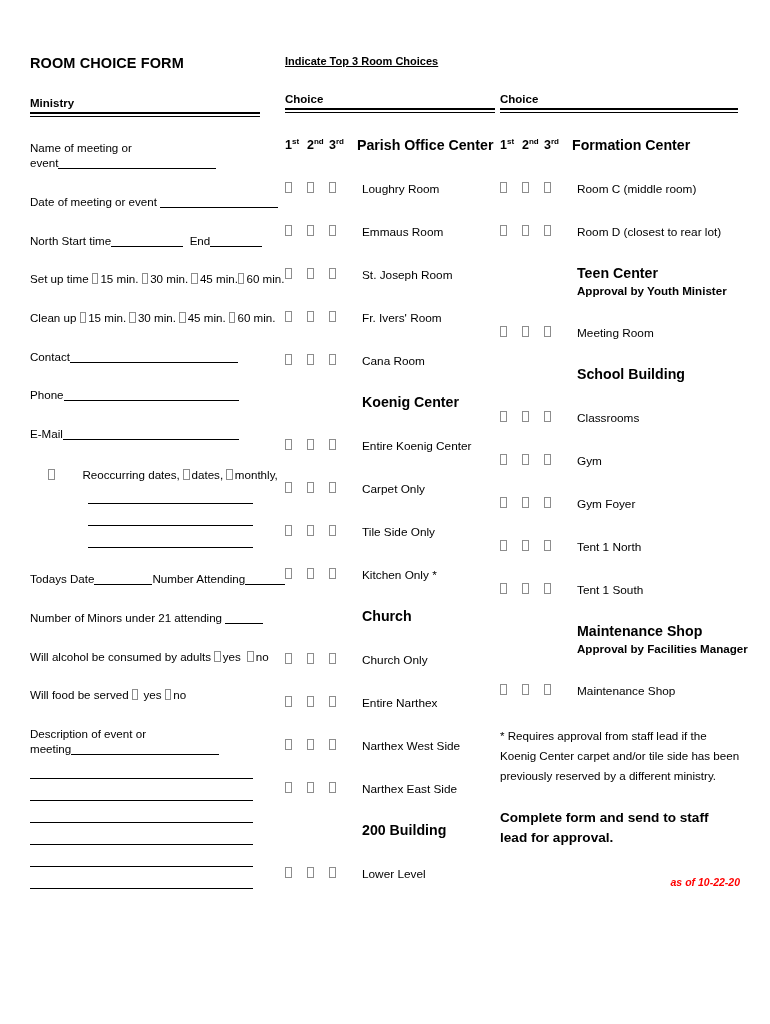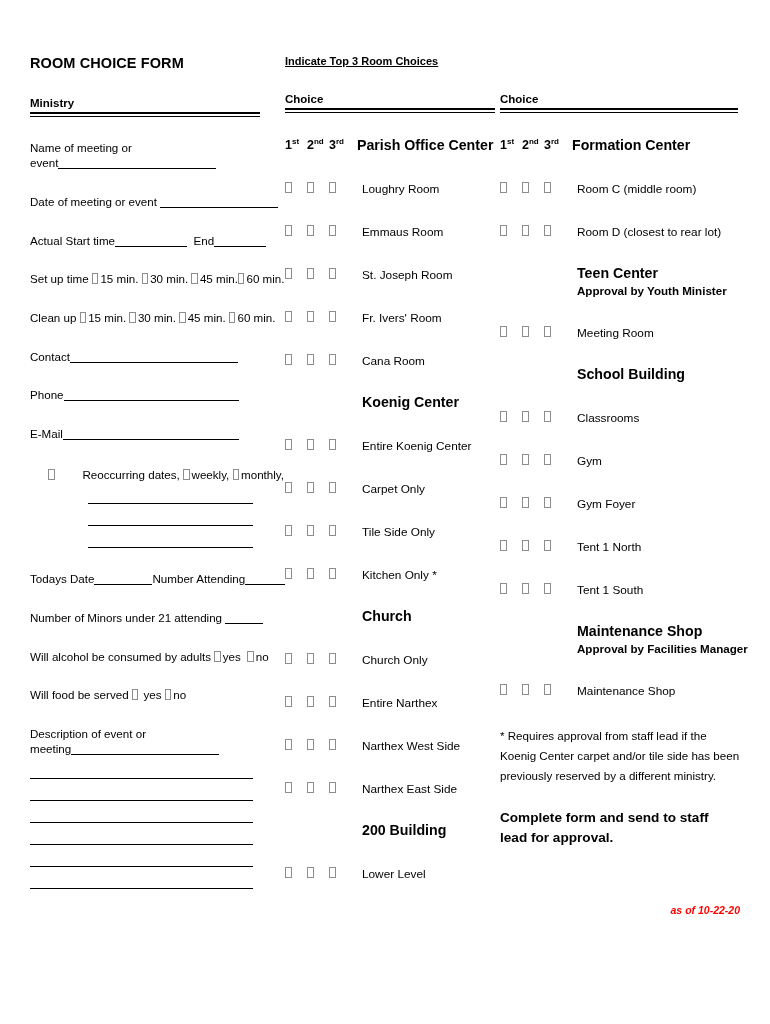--- a/index.html
+++ b/index.html
@@ -180,21 +180,21 @@
     width: 240px;
   }
   .closing {
     margin: 22px 0 12px 0;
     font-size: 13.6px;
     font-weight: bold;
     line-height: 1.5;
     width: 230px;
   }
   .asof {
-    margin: 56px 0 0 0;
+    margin: 28px 0 0 0;
     font-size: 10.5px;
     font-weight: bold;
     font-style: italic;
     text-align: right;
     width: 240px;
   }
 </style>
 </head>
 <body>
 
@@ -212,21 +212,21 @@
         <div class="lrow two">
           <span>Name of meeting or</span>
           <span class="l2"><span>event</span><span class="ln w-full"></span></span>
         </div>
 
         <div class="lrow">
           <span>Date of meeting or event </span><span class="ln w-date"></span>
         </div>
 
         <div class="lrow">
-          <span>Actual Start time</span><span class="ln w-start"></span><span>&nbsp;&nbsp;</span><span>End</span><span class="ln w-end"></span>
+          <span>North Start time</span><span class="ln w-start"></span><span>&nbsp;&nbsp;</span><span>End</span><span class="ln w-end"></span>
         </div>
 
         <div class="lrow">
           <span>Set up time </span><span class="cbx"></span><span>15 min.</span><span>&nbsp;</span><span class="cbx"></span><span>30 min.</span><span>&nbsp;</span><span class="cbx"></span><span>45 min.</span><span class="cbx"></span><span>60 min.</span>
         </div>
 
         <div class="lrow">
           <span>Clean up </span><span class="cbx"></span><span>15 min.</span><span>&nbsp;</span><span class="cbx"></span><span>30 min.</span><span>&nbsp;</span><span class="cbx"></span><span>45 min.</span><span>&nbsp;</span><span class="cbx"></span><span>60 min.</span>
         </div>
 
@@ -236,21 +236,21 @@
 
         <div class="lrow">
           <span>Phone</span><span class="ln w-phone"></span>
         </div>
 
         <div class="lrow">
           <span>E-Mail</span><span class="ln w-email"></span>
         </div>
 
         <div class="reoc">
-          <span class="cbx cbx-lead"></span><span>Reoccurring dates, </span><span class="cbx"></span><span>weekly, </span><span class="cbx"></span><span>monthly,</span>
+          <span class="cbx cbx-lead"></span><span>Reoccurring dates, </span><span class="cbx"></span><span>dates, </span><span class="cbx"></span><span>monthly,</span>
         </div>
 
         <div class="blankline indent"></div>
         <div class="blankline indent"></div>
         <div class="blankline indent"></div>
 
         <div class="lrow">
           <span>Todays Date</span><span class="ln w-today"></span><span>Number Attending</span><span class="ln w-attend"></span>
         </div>
 

